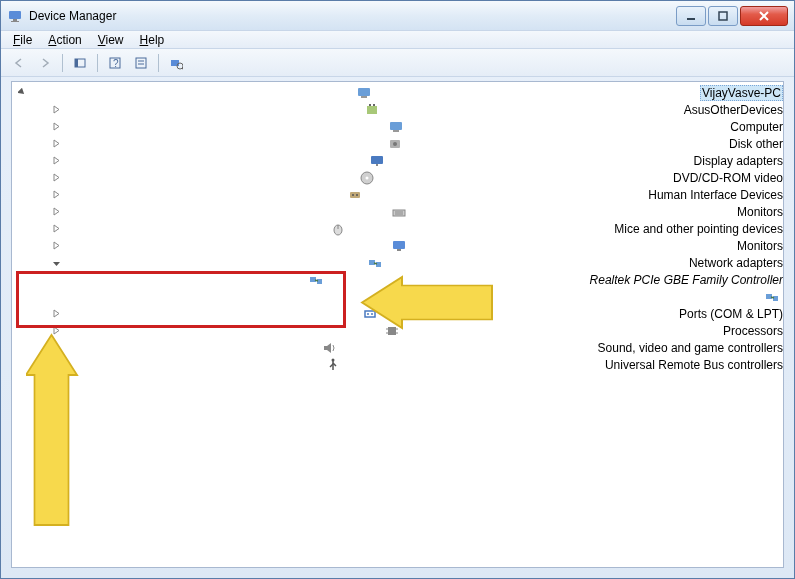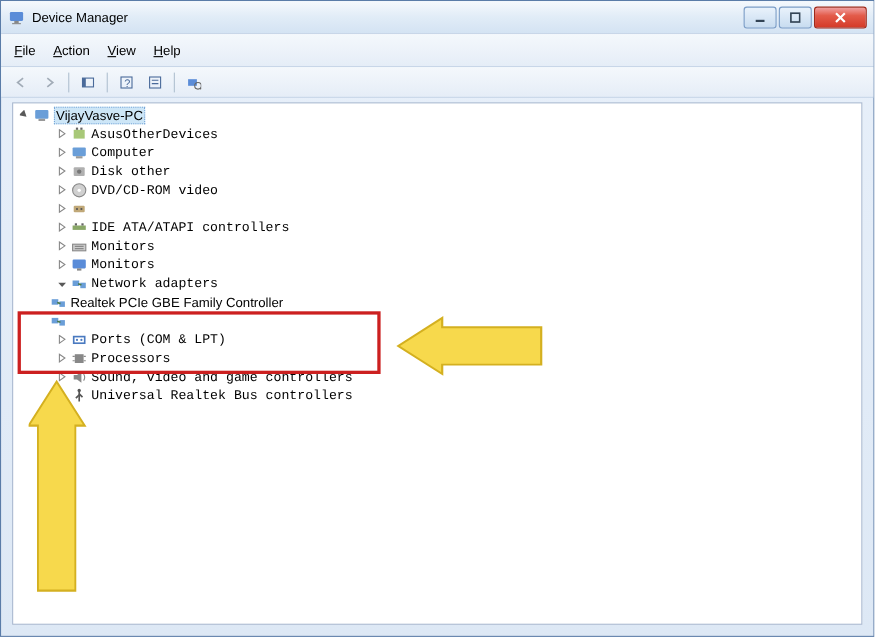--- a/index.html
+++ b/index.html
@@ -34,21 +34,21 @@
       background: linear-gradient(to bottom, #e9f2fb, #c8dcf0);
       border-color: #7a9cc6;
     }
     .win-btn.close {
       width: 48px;
       background: linear-gradient(to bottom, #f0a0a0 0%, #e35b4a 40%, #d43a28 100%);
       border-color: #a02818; color: #fff;
     }
     
     .menubar {
-      height: 30px;
+      height: 18px;
       background: linear-gradient(to bottom, #f4f8fc, #e5edf7);
       display: flex; align-items: center;
       padding: 0 4px;
       border-bottom: 1px solid #c8d6e8;
     }
     .menu-item {
       padding: 2px 8px; cursor: pointer;
       color: #000;
     }
     .menu-item u { text-decoration: underline; }
@@ -80,40 +80,41 @@
       position: relative;
     }
     .tree { padding: 2px 0; position: relative; }
     .tree-row {
       display: flex; align-items: center;
       height: 17px;
       padding-left: 4px;
       white-space: nowrap;
       cursor: pointer;
       position: relative;
+      justify-content: space-between;
     }
     .tree-row.selected .label-text {
       background: #cde6f7;
       border: 1px dotted #7aa7d8;
       padding: 0 1px;
     }
     .expander {
       width: 12px; height: 12px;
       display: flex; align-items: center; justify-content: center;
       margin-right: 2px;
       cursor: pointer;
     }
     .expander svg { display: block; }
     .expander.blank { visibility: hidden; }
     .node-icon { width: 16px; height: 16px; margin-right: 3px; display: flex; align-items: center; justify-content: center; }
     .label-text { color: #000; font-size: 12px; }
     
     .indent0 { padding-left: 4px; }
-    .indent1 { padding-left: 38px; font-family: Liberation Mono, monospace; }
-    .indent2 { padding-left: 19px; }
+    .indent1 { padding-left: 38px; }
+    .indent2 { padding-left: 19px; font-style: italic; }
     
     .highlight-box {
       position: absolute;
       border: 3px solid #cc2020;
       pointer-events: none;
       z-index: 10;
     }
     .arrow-annotation {
       position: absolute;
       pointer-events: none;
@@ -265,69 +266,83 @@
     <span class="label-text">Disk other</span>
   </div>
           <div class="tree-row indent1">
     <span class="expander">
               <svg width="9" height="9">
                 <path d="M2 1 L7 4.5 L2 8 Z" fill="none" stroke="#888" stroke-width="1"></path>
               </svg>
             </span>
     <span class="node-icon">
               <svg width="16" height="16" viewBox="0 0 16 16">
+                <rect x="2" y="3" width="12" height="8" fill="#4a7ac0" rx="1"></rect>
+                <rect x="7" y="11" width="2" height="2" fill="#888"></rect>
+              </svg>
+            </span>
+    <span class="label-text">Display adapters</span>
+  </div>
+          <div class="tree-row indent1">
+    <span class="expander">
+              <svg width="9" height="9">
+                <path d="M2 1 L7 4.5 L2 8 Z" fill="none" stroke="#888" stroke-width="1"></path>
+              </svg>
+            </span>
+    <span class="node-icon">
+              <svg width="16" height="16" viewBox="0 0 16 16">
                 <circle cx="8" cy="8" r="6" fill="#d0d0d0" stroke="#888"></circle>
                 <circle cx="8" cy="8" r="1.5" fill="#fff"></circle>
               </svg>
             </span>
     <span class="label-text">DVD/CD-ROM video</span>
   </div>
           <div class="tree-row indent1">
     <span class="expander">
               <svg width="9" height="9">
                 <path d="M2 1 L7 4.5 L2 8 Z" fill="none" stroke="#888" stroke-width="1"></path>
               </svg>
             </span>
     <span class="node-icon">
               <svg width="16" height="16" viewBox="0 0 16 16">
                 <rect x="3" y="5" width="10" height="6" fill="#c0a878" rx="1"></rect>
                 <circle cx="6" cy="8" r="1" fill="#555"></circle>
                 <circle cx="10" cy="8" r="1" fill="#555"></circle>
               </svg>
             </span>
-  </div>
-          <div class="tree-row indent1">
-    <span class="expander">
-              <svg width="9" height="9">
-                <path d="M2 1 L7 4.5 L2 8 Z" fill="none" stroke="#888" stroke-width="1"></path>
-              </svg>
-            </span>
-    <span class="node-icon">
-              <svg width="16" height="16" viewBox="0 0 16 16">
-                <rect x="2" y="6" width="12" height="4" fill="#8aa868"></rect>
-                <rect x="4" y="4" width="2" height="2" fill="#666"></rect>
-                <rect x="10" y="4" width="2" height="2" fill="#666"></rect>
-              </svg>
-            </span>
-    <span class="label-text">IDE ATA/ATAPI controllers</span>
+    <span class="label-text">Human Interface Devices</span>
   </div>
           <div class="tree-row indent1">
     <span class="expander">
               <svg width="9" height="9">
                 <path d="M2 1 L7 4.5 L2 8 Z" fill="none" stroke="#888" stroke-width="1"></path>
               </svg>
             </span>
     <span class="node-icon">
               <svg width="16" height="16" viewBox="0 0 16 16">
                 <rect x="2" y="6" width="12" height="6" fill="#ccc" stroke="#888"></rect>
                 <line x1="4" y1="8" x2="12" y2="8" stroke="#888"></line>
                 <line x1="4" y1="10" x2="12" y2="10" stroke="#888"></line>
               </svg>
             </span>
     <span class="label-text">Monitors</span>
+  </div>
+          <div class="tree-row indent1">
+    <span class="expander">
+              <svg width="9" height="9">
+                <path d="M2 1 L7 4.5 L2 8 Z" fill="none" stroke="#888" stroke-width="1"></path>
+              </svg>
+            </span>
+    <span class="node-icon">
+              <svg width="16" height="16" viewBox="0 0 16 16">
+                <ellipse cx="8" cy="9" rx="4" ry="5" fill="#ddd" stroke="#888"></ellipse>
+                <line x1="8" y1="4" x2="8" y2="8" stroke="#888"></line>
+              </svg>
+            </span>
+    <span class="label-text">Mice and other pointing devices</span>
   </div>
           <div class="tree-row indent1">
     <span class="expander">
               <svg width="9" height="9">
                 <path d="M2 1 L7 4.5 L2 8 Z" fill="none" stroke="#888" stroke-width="1"></path>
               </svg>
             </span>
     <span class="node-icon">
               <svg width="16" height="16" viewBox="0 0 16 16">
                 <rect x="2" y="3" width="12" height="8" fill="#5a8cd8" rx="1"></rect>
@@ -425,21 +440,21 @@
               </svg>
             </span>
     <span class="node-icon">
               <svg width="16" height="16" viewBox="0 0 16 16">
                 <circle cx="8" cy="3" r="1.5" fill="#555"></circle>
                 <line x1="8" y1="4" x2="8" y2="13" stroke="#555" stroke-width="1.5"></line>
                 <line x1="8" y1="7" x2="5" y2="10" stroke="#555" stroke-width="1.5"></line>
                 <line x1="8" y1="6" x2="11" y2="9" stroke="#555" stroke-width="1.5"></line>
               </svg>
             </span>
-    <span class="label-text">Universal Realtek Bus controllers</span>
+    <span class="label-text">Universal Remote Bus controllers</span>
   </div>
         </div>
 
       <div class="highlight-box" style="left:4px; top:189px; width:330px; height:57px;"></div>
 
       <svg class="arrow-annotation" style="left:340px; top:190px;" width="150" height="60">
         <path d="M140 10 L140 50 L50 50 L50 60 L10 30 L50 0 L50 10 Z" fill="#f7d94c" stroke="#d4b020" stroke-width="2" transform="translate(0,5) scale(1,0.85)"></path>
       </svg>
 
       <svg class="arrow-annotation" style="left:14px; top:243px;" width="60" height="210">

